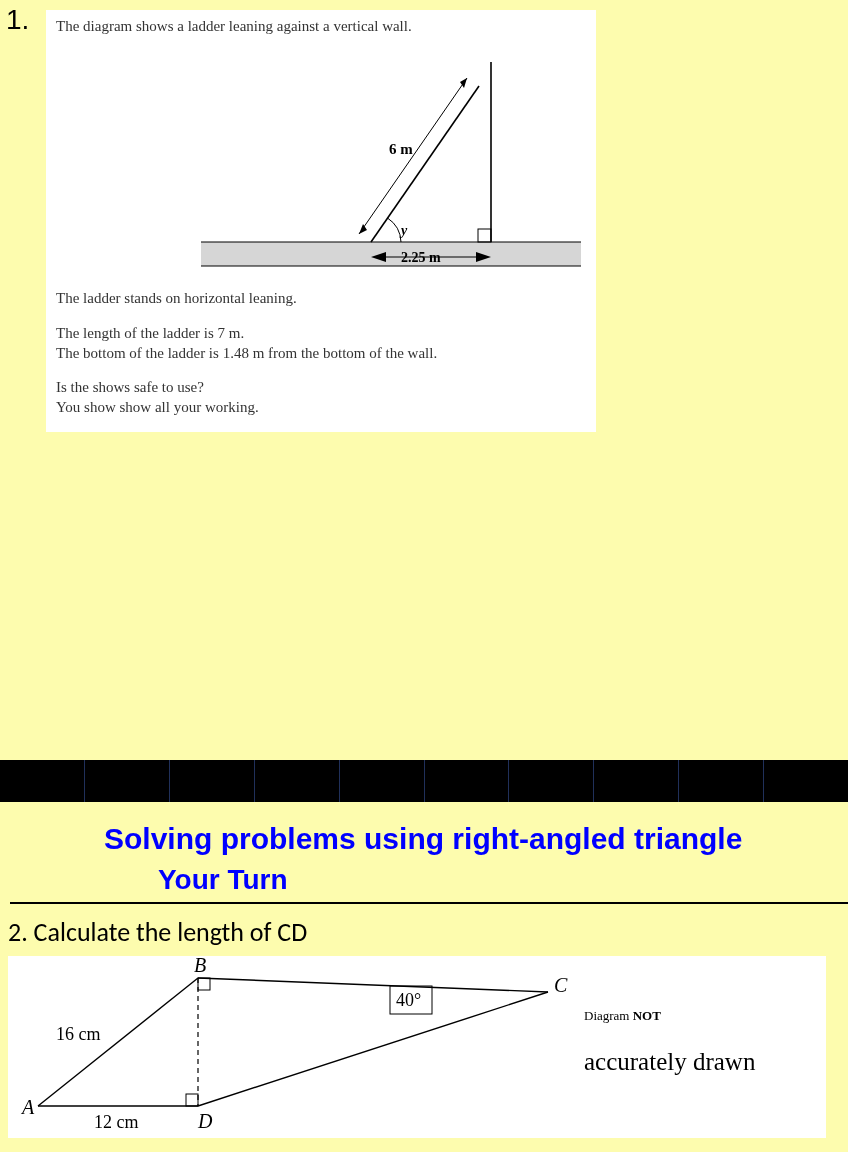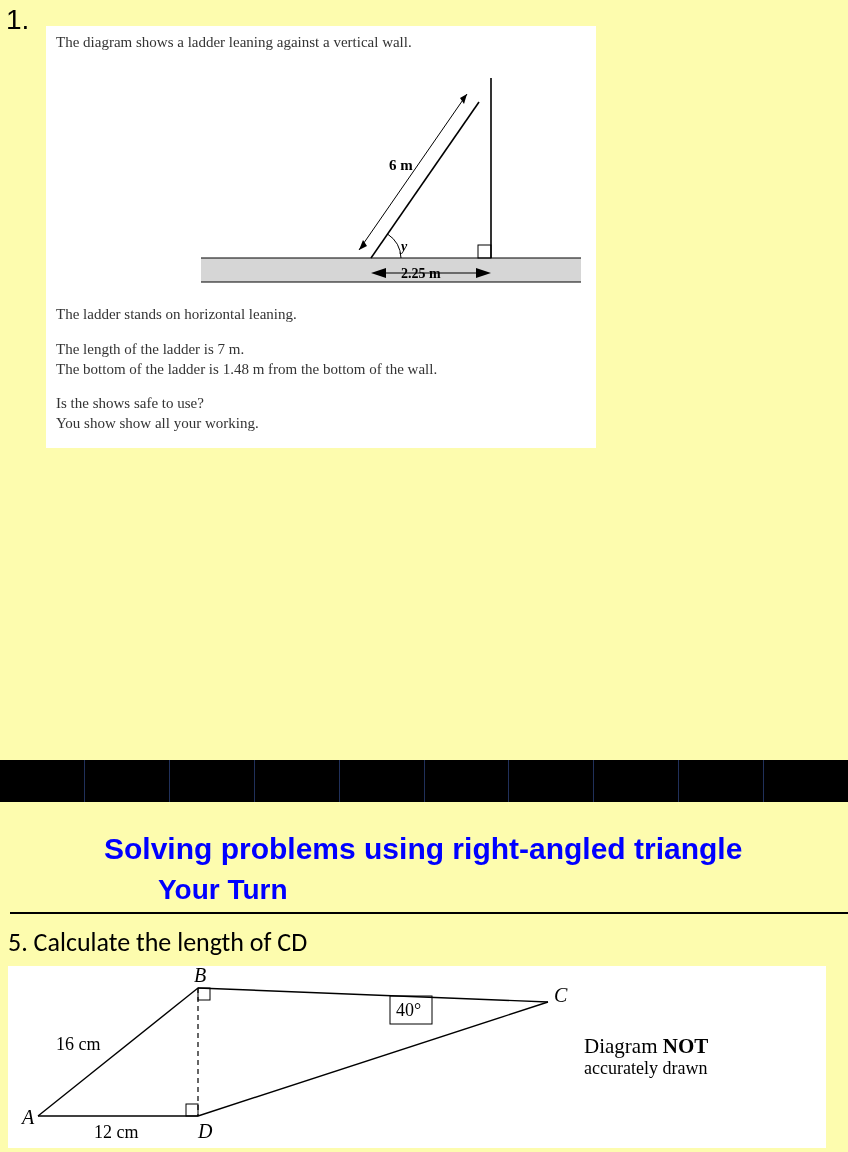--- a/index.html
+++ b/index.html
@@ -16,21 +16,21 @@
   .p1 { position: relative; padding: 8px 0 0 0; }
   .p1-num {
     position: absolute;
     left: 6px; top: 4px;
     font-family: Arial, sans-serif;
     font-size: 28px;
     font-weight: 400;
   }
   .p1-card {
     position: absolute;
-    left: 46px; top: 26px;
+    left: 46px; top: 10px;
     width: 550px;
     background: #fff;
     padding: 6px 10px 14px 10px;
   }
   .p1-card p { font-size: 15px; color: #333; line-height: 1.35; }
   .p1-intro { margin-bottom: 6px; }
   .p1-diagram { position: relative; width: 520px; height: 240px; margin: 2px auto 6px auto; font-weight: bold; }
   .p1-text2 { margin-top: 6px; }
   .p1-text3 { margin-top: 14px; }
   .p1-text6 { margin-top: 14px; }
@@ -48,21 +48,21 @@
     flex: 1;
     border-right: 1px solid #20305a;
   }
   .band .cell:last-child { border-right: none; }
 
   
   .slide {
     position: absolute;
     left: 0; top: 802px;
     width: 761px;
-    padding-top: 30px;
+    padding-top: 20px;
   }
   .slide-title {
     font-family: Arial, sans-serif;
     font-weight: bold;
     color: #0000ff;
     font-size: 30px;
     margin-left: 104px;
     margin-bottom: 8px;
   }
   .slide-sub {
@@ -87,27 +87,27 @@
   }
   .q2-card {
     position: relative;
     background: #fff;
     margin-left: 8px;
     width: 818px;
     height: 182px;
   }
   .note1 {
     position: absolute;
-    left: 576px; top: 68px;
-    font-size: 21px; font-family: Georgia, serif; text-align: center;
+    left: 576px; top: 52px;
+    font-size: 13px; font-family: Georgia, serif; text-align: center;
   }
   .note2 {
     position: absolute;
     left: 576px; top: 92px;
-    font-size: 18px; font-family: Georgia, serif;
+    font-size: 25px; font-family: Georgia, serif;
   }
   svg text { user-select: none; }
 </style>
 </head>
 <body>
 
 <div class="p1">
   <div class="p1-num">1.</div>
   <div class="p1-card">
     <p class="p1-intro">The diagram shows a ladder leaning against a vertical wall.</p>
@@ -158,21 +158,21 @@
   <div class="cell"></div>
   <div class="cell"></div>
   <div class="cell"></div>
   <div class="cell"></div>
 </div>
 
 <div class="slide">
   <div class="slide-title">Solving problems using right-angled triangle</div>
   <div class="slide-sub">Your Turn</div>
   <div class="rule"></div>
-  <div class="q2-line">5.   Calculate the length of CD</div>
+  <div class="q2-line">2.   Calculate the length of CD</div>
 
   <div class="q2-card">
     <svg width="560" height="182" viewBox="0 0 560 182">
 
       <line x1="30" y1="150" x2="190" y2="22" stroke="#000" stroke-width="1.4"></line>
 
       <line x1="30" y1="150" x2="190" y2="150" stroke="#000" stroke-width="1.4"></line>
 
       <line x1="190" y1="22" x2="190" y2="150" stroke="#000" stroke-width="1.2" stroke-dasharray="5 4"></line>
 

